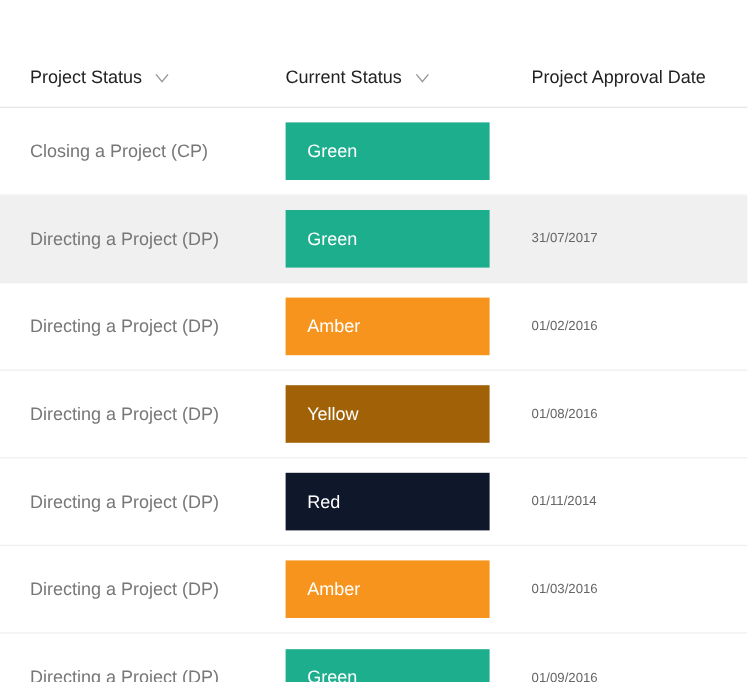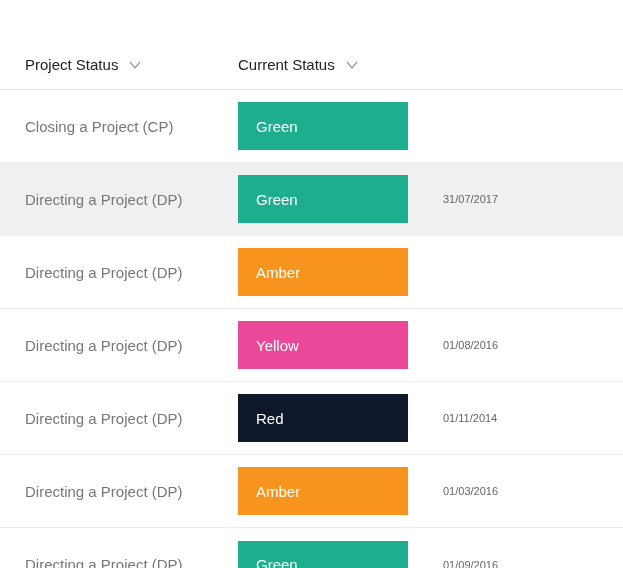--- a/index.html
+++ b/index.html
@@ -99,20 +99,23 @@
       </span>
     </div>
     <div class="header-cell col-status">
       <span>Current Status</span>
       <span class="chev">
         <svg viewBox="0 0 14 14" width="14" height="14">
             <polyline points="2,4 7,10 12,4" fill="none" stroke="#999" stroke-width="1.2"></polyline>
           </svg>
       </span>
     </div>
+    <div class="header-cell col-date">
+      <span>Project Approval Date</span>
+    </div>
   </div>
 
   <div id="rows-container">
       <div class="data-row">
         <div class="cell-project">Closing a Project (CP)</div>
         <div class="cell-status">
           <div class="status-pill" style="background: rgb(28, 174, 141);">Green</div>
         </div>
         <div class="cell-date"></div>
       </div>
@@ -121,25 +124,26 @@
         <div class="cell-status">
           <div class="status-pill" style="background: rgb(28, 174, 141);">Green</div>
         </div>
         <div class="cell-date">31/07/2017</div>
       </div>
       <div class="data-row">
         <div class="cell-project">Directing a Project (DP)</div>
         <div class="cell-status">
           <div class="status-pill" style="background: rgb(247, 148, 29);">Amber</div>
         </div>
+        <div class="cell-date">01/02/2016</div>
       </div>
       <div class="data-row">
         <div class="cell-project">Directing a Project (DP)</div>
         <div class="cell-status">
-          <div class="status-pill" style="background: #ec4899;">Yellow</div>
+          <div class="status-pill" style="background: #a16207;">Yellow</div>
         </div>
         <div class="cell-date">01/08/2016</div>
       </div>
       <div class="data-row">
         <div class="cell-project">Directing a Project (DP)</div>
         <div class="cell-status">
           <div class="status-pill" style="background: #0f172a;">Red</div>
         </div>
         <div class="cell-date">01/11/2014</div>
       </div>

